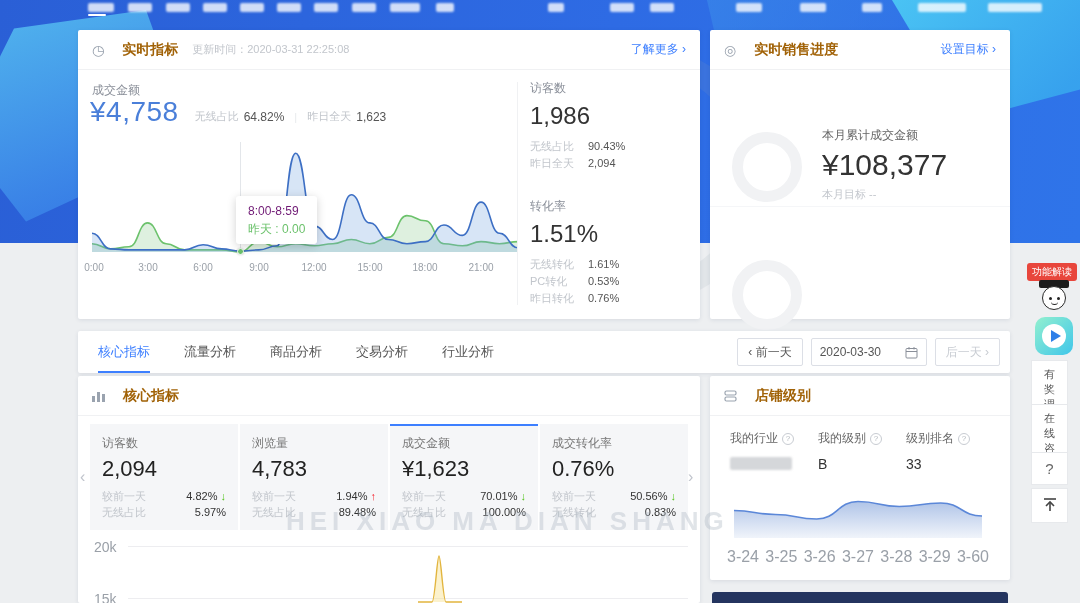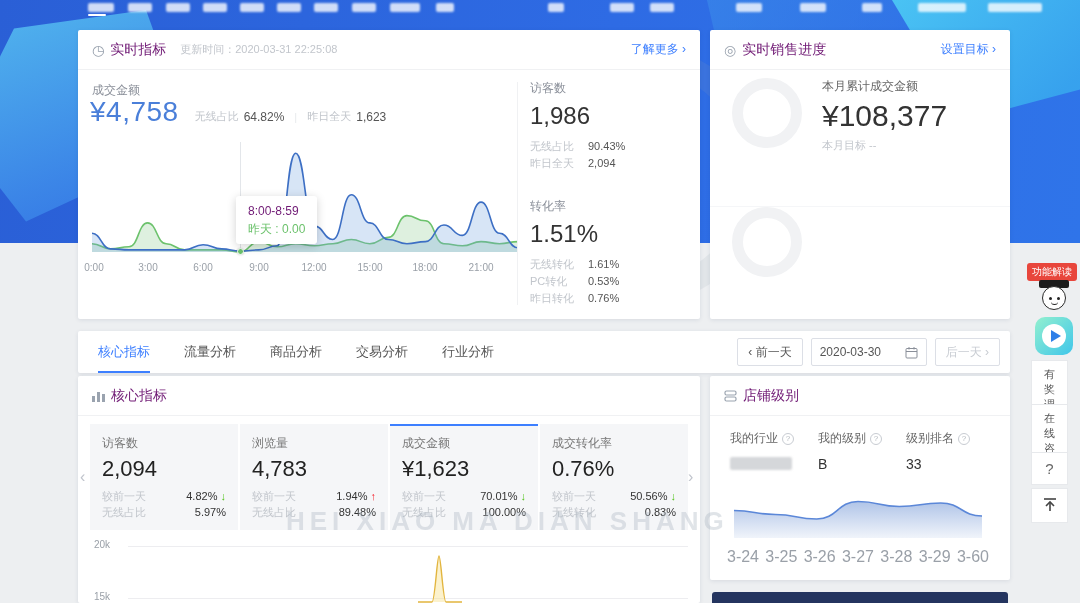--- a/index.html
+++ b/index.html
@@ -19,21 +19,21 @@
              clip-path:polygon(0% 0%,100% 0%,100% 55%,35% 78%); opacity:.9; }
   .poly.p3 { left:700px; top:-30px; width:260px; height:140px;
              background:linear-gradient(120deg,#3f95ec,#2e6be4); clip-path:polygon(0 0,100% 0,100% 60%,10% 80%); opacity:.5; }
   .nav-item { position:absolute; top:3px; height:9px; border-radius:2px;
               background:rgba(255,255,255,.78); filter:blur(1.3px); }
   .nav-underline { position:absolute; top:14px; height:2px; background:#fff; border-radius:1px; }
 
   
   .card { position:absolute; background:#fff; border-radius:2px; box-shadow:0 1px 4px rgba(20,40,80,.10); z-index:2; }
   .card-head { height:40px; border-bottom:1px solid #f0f1f3; display:flex; align-items:center; padding:0 14px; }
-  .card-title { font-size:14px; font-weight:normal; color:#701a75; margin-left:6px; }
+  .card-title { font-size:14px; font-weight:bold; color:#a16207; margin-left:18px; }
   .head-icon { color:#9aa3af; font-size:14px; font-family:"DejaVu Sans",sans-serif; }
   .head-link { margin-left:auto; font-size:12px; color:#3d7fff; cursor:pointer; }
 
   
   .rt { left:78px; top:30px; width:622px; height:289px; }
   .rt-update { font-size:11px; color:#c2c6cc; margin-left:14px; }
   .rt-amount-label { position:absolute; left:14px; top:52px; font-size:12px; color:#8a8f99; }
   .rt-amount-row { position:absolute; left:12px; top:66px; display:flex; align-items:flex-end; }
   .rt-amount-value { font-size:28px; color:#4a7fd9; letter-spacing:.5px; }
   .rt-sub { display:flex; align-items:center; margin:0 0 4px 16px; font-size:11px; }
@@ -57,21 +57,21 @@
   .rt-right { position:absolute; left:452px; top:40px; width:160px; }
   .rt-divider { position:absolute; left:439px; top:52px; bottom:14px; width:1px; background:#f0f1f3; }
   .blk-label { font-size:12px; color:#8a8f99; }
   .blk-value { font-size:24px; color:#333; margin:5px 0 8px; }
   .kv { font-size:11px; line-height:17px; display:flex; }
   .kv .k { width:58px; color:#c2c6cc; }
   .kv .v { color:#555; }
 
   
   .sp { left:710px; top:30px; width:300px; height:289px; }
-  .sp-row { position:absolute; left:0; width:300px; height:124px; display:flex; align-items:flex-start; padding-left:22px; }
+  .sp-row { position:absolute; left:0; width:300px; height:124px; display:flex; align-items:flex-end; padding-left:22px; }
   .sp-row.r1 { top:48px; } .sp-row.r2 { top:176px; border-top:1px solid #f5f6f8; }
   .donut { width:70px; height:70px; border:11px solid #f1f2f4; border-radius:50%; flex:none; }
   .sp-txt { margin-left:20px; }
   .sp-label { font-size:12px; color:#666; }
   .sp-value { font-size:30px; color:#333; margin:4px 0 5px; }
   .sp-target { font-size:11px; color:#c2c6cc; }
 
   
   .tabs-card { left:78px; top:331px; width:932px; height:42px; display:flex; align-items:center; }
   .tabs { display:flex; margin-left:20px; height:42px; }
@@ -89,21 +89,21 @@
   .core { left:78px; top:376px; width:622px; height:227px; overflow:hidden; }
   .m-cards { position:absolute; left:12px; top:48px; width:598px; display:flex; gap:2px; }
   .m-card { flex:1; background:#f5f6f8; border-top:2px solid transparent; padding:9px 12px 10px; cursor:pointer; }
   .m-card.selected { border-top-color:#3d7fff; }
   .m-label { font-size:12px; color:#777; }
   .m-value { font-size:22px; color:#222; margin:4px 0 6px; }
   .m-row { display:flex; justify-content:space-between; font-size:11px; line-height:16px; }
   .m-row .k { color:#c2c6cc; } .m-row .v { color:#333; }
   .up { color:#f5222d; } .down { color:#52c41a; }
   .arrow-side { position:absolute; top:92px; font-size:16px; color:#c0c4cc; cursor:pointer; }
-  .grid-label { position:absolute; font-size:10px; color:#9aa0a8; }
+  .grid-label { position:absolute; font-size:14px; color:#9aa0a8; }
   .grid-line { position:absolute; height:1px; background:#ededf0; left:50px; width:560px; }
   .spike { position:absolute; left:340px; top:176px; }
 
   
   .shop { left:710px; top:376px; width:300px; height:204px; overflow:hidden; }
   .shop-cols { position:absolute; left:20px; top:54px; display:flex; width:264px; }
   .shop-col { width:88px; }
   .shop-col .lbl { font-size:12px; color:#666; display:flex; align-items:center; gap:4px; }
   .shop-col .val { font-size:14px; color:#333; margin-top:9px; }
   .blur-pill { width:62px; height:13px; background:#d5d7da; border-radius:2px; filter:blur(1px); margin-top:10px; }

